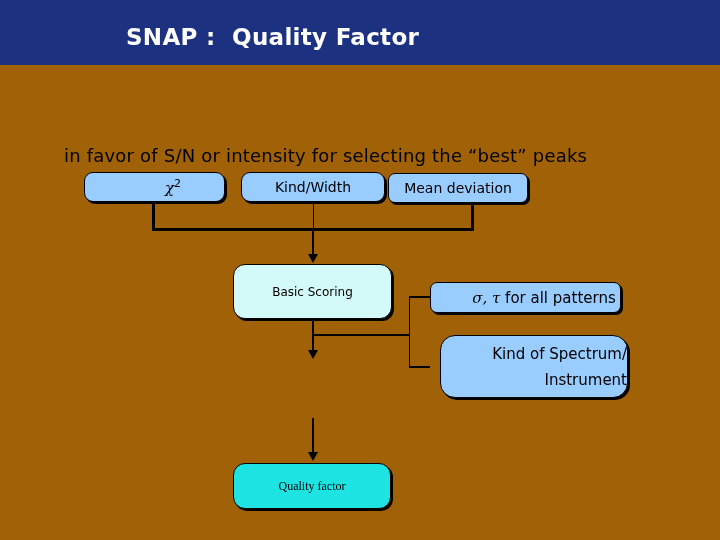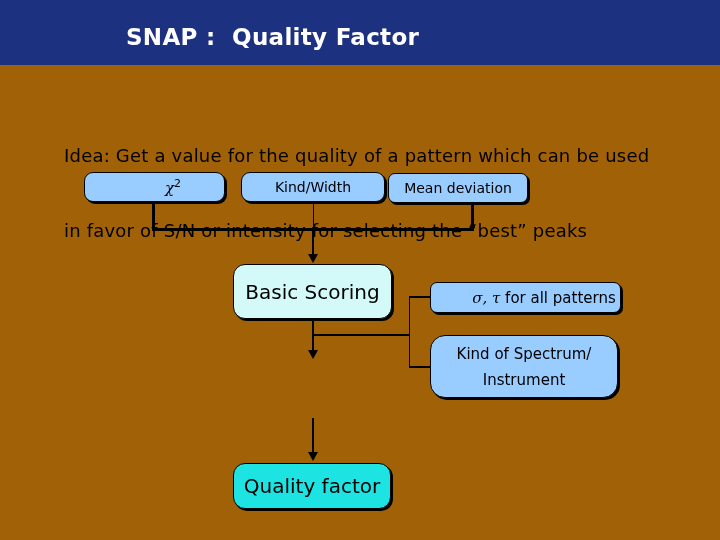--- a/index.html
+++ b/index.html
@@ -66,34 +66,33 @@
     border-left: 5px solid transparent;
     border-right: 5px solid transparent;
     border-top: 9px solid #000000;
   }
   .greek {
     font-family: "DejaVu Serif", serif;
     font-style: italic;
   }
   .f14 { font-size: 14px; }
   .f15 { font-size: 15px; padding-left: 37px; }
-  .f16 { font-size: 20px; }
+  .f16 { font-size: 12px; }
   .kind-line { line-height: 26px; font-size: 15px; }
   sup { font-size: 11px; }
 </style>
 </head>
 <body>
 
 <div class="slide">
 
   <div class="header"></div>
   <div class="title">SNAP :  Quality Factor</div>
 
   <div class="idea">
-    <div>Idea: Get a value for the quality of a pattern which can be used</div>
     <div>in favor of S/N or intensity for selecting the “best” peaks</div>
   </div>
 
   <div class="box blue f15" style="left:84px; top:172px; width:141px; height:30px;">
     <div><span class="greek">χ</span><sup>2</sup></div>
   </div>
 
   <div class="box blue f14" style="left:241px; top:172px; width:144px; height:30px;">
     <div>Kind/Width</div>
   </div>
@@ -116,29 +115,29 @@
 
   <div class="box blue f15" style="left:430px; top:282px; width:191px; height:31px; border-radius:7px;">
     <div><span class="greek">σ, τ</span><span> for all patterns</span></div>
   </div>
 
   <div class="line" style="left:313px; top:334px; width:97px; height:2px;"></div>
   <div class="line" style="left:408.5px; top:297px; width:1.5px; height:71px;"></div>
   <div class="line" style="left:409px; top:296px; width:21px; height:1.5px;"></div>
   <div class="line" style="left:409px; top:366px; width:21px; height:1.5px;"></div>
 
-  <div class="box blue" style="left:430px; top:335px; width:188px; height:63px; border-radius:15px;">
+  <div class="box blue" style="left:440px; top:335px; width:188px; height:63px; border-radius:15px;align-items:flex-end;">
     <div class="kind-line">Kind of Spectrum/</div>
     <div class="kind-line">Instrument</div>
   </div>
 
   <div class="line" style="left:312px; top:319px; width:2px; height:32px;"></div>
   <div class="ah" style="left:308px; top:350px;"></div>
 
 
   <div class="line" style="left:312px; top:418px; width:2px; height:35px;"></div>
   <div class="ah" style="left:308px; top:452px;"></div>
 
-  <div class="box cyan f16" style="left:233px; top:463px; width:158px; height:46px; border-radius:12px;">
+  <div class="box cyan f16" style="left:233px; top:463px; width:158px; height:46px; border-radius:12px;font-family:Liberation Serif, serif;">
     <div>Quality factor</div>
   </div>
 
 </div>
 
 </body></html>

